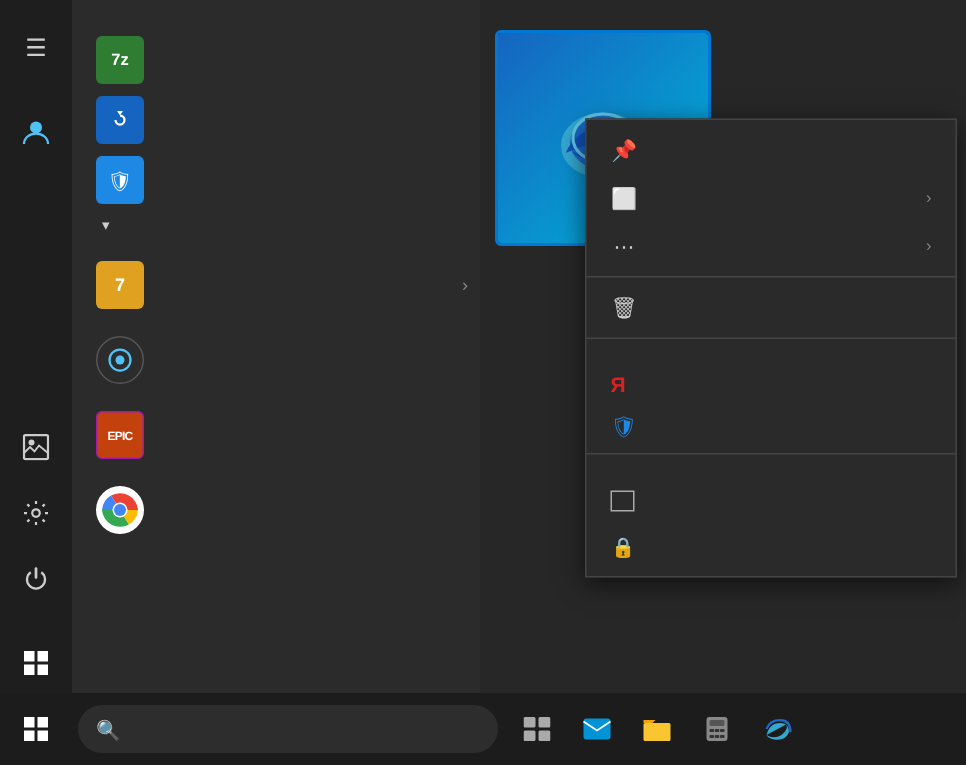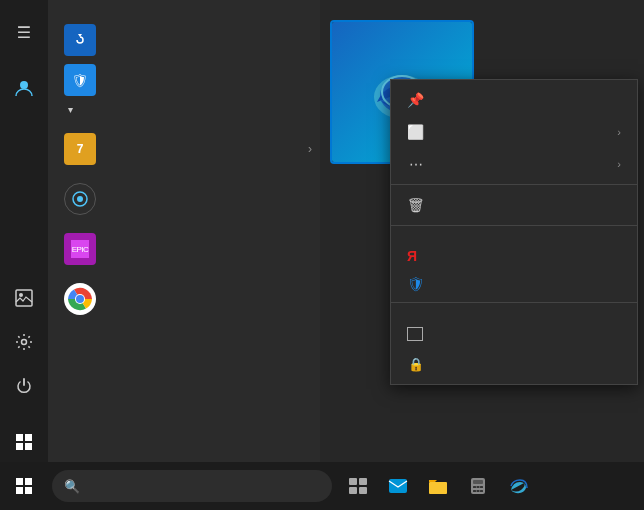--- a/index.html
+++ b/index.html
@@ -343,20 +343,24 @@
         <div></div>
         <div></div>
     </div>
   </div>
 </div>
 
 <div class="app-list-area">
   <div class="section-header"></div>
 
   <div class="app-item">
+    <div class="app-icon icon-7zip" style="background:#2e7d32;color:white;font-size:11px;font-weight:bold;">7z</div>
+    <span class="app-name"></span>
+  </div>
+  <div class="app-item">
     <div class="app-icon" style="background:#1565c0;color:white;font-size:14px;">
       <svg width="22" height="22" viewBox="0 0 22 22" fill="none">
         <circle cx="11" cy="11" r="9" fill="#1565c0"></circle>
         <path d="M8 11a3 3 0 1 0 3-3" stroke="white" stroke-width="1.5" fill="none"></path>
         <path d="M11 8 L9 5 L13 5 Z" fill="white"></path>
       </svg>
     </div>
     <span class="app-name"></span>
   </div>
   <div class="app-item">
@@ -385,21 +389,21 @@
         <circle cx="10" cy="10" r="7" fill="none" stroke="#4fc3f7" stroke-width="1.5"></circle>
         <circle cx="10" cy="10" r="3" fill="#4fc3f7"></circle>
       </svg>
     </div>
     <span class="app-name"></span>
   </div>
 
   <div class="letter-divider"></div>
 
   <div class="app-item">
-    <div class="app-icon" style="background:#d946ef;border:7px solid #a21caf;color:white;font-size:8px;font-weight:normal;letter-spacing:-0.5px;">EPIC</div>
+    <div class="app-icon" style="background:#c2410c;border:1px solid #a21caf;color:white;font-size:8px;font-weight:bold;letter-spacing:-0.5px;">EPIC</div>
     <span class="app-name"></span>
   </div>
 
   <div class="letter-divider"></div>
 
   <div class="app-item">
     <div class="app-icon" style="background:white;border-radius:50%;">
       <svg width="26" height="26" viewBox="0 0 26 26">
         <circle cx="13" cy="13" r="12" fill="white"></circle>
         <path d="M13 13 L25 13 A12 12 0 0 0 7 3.4 Z" fill="#EA4335"></path>

